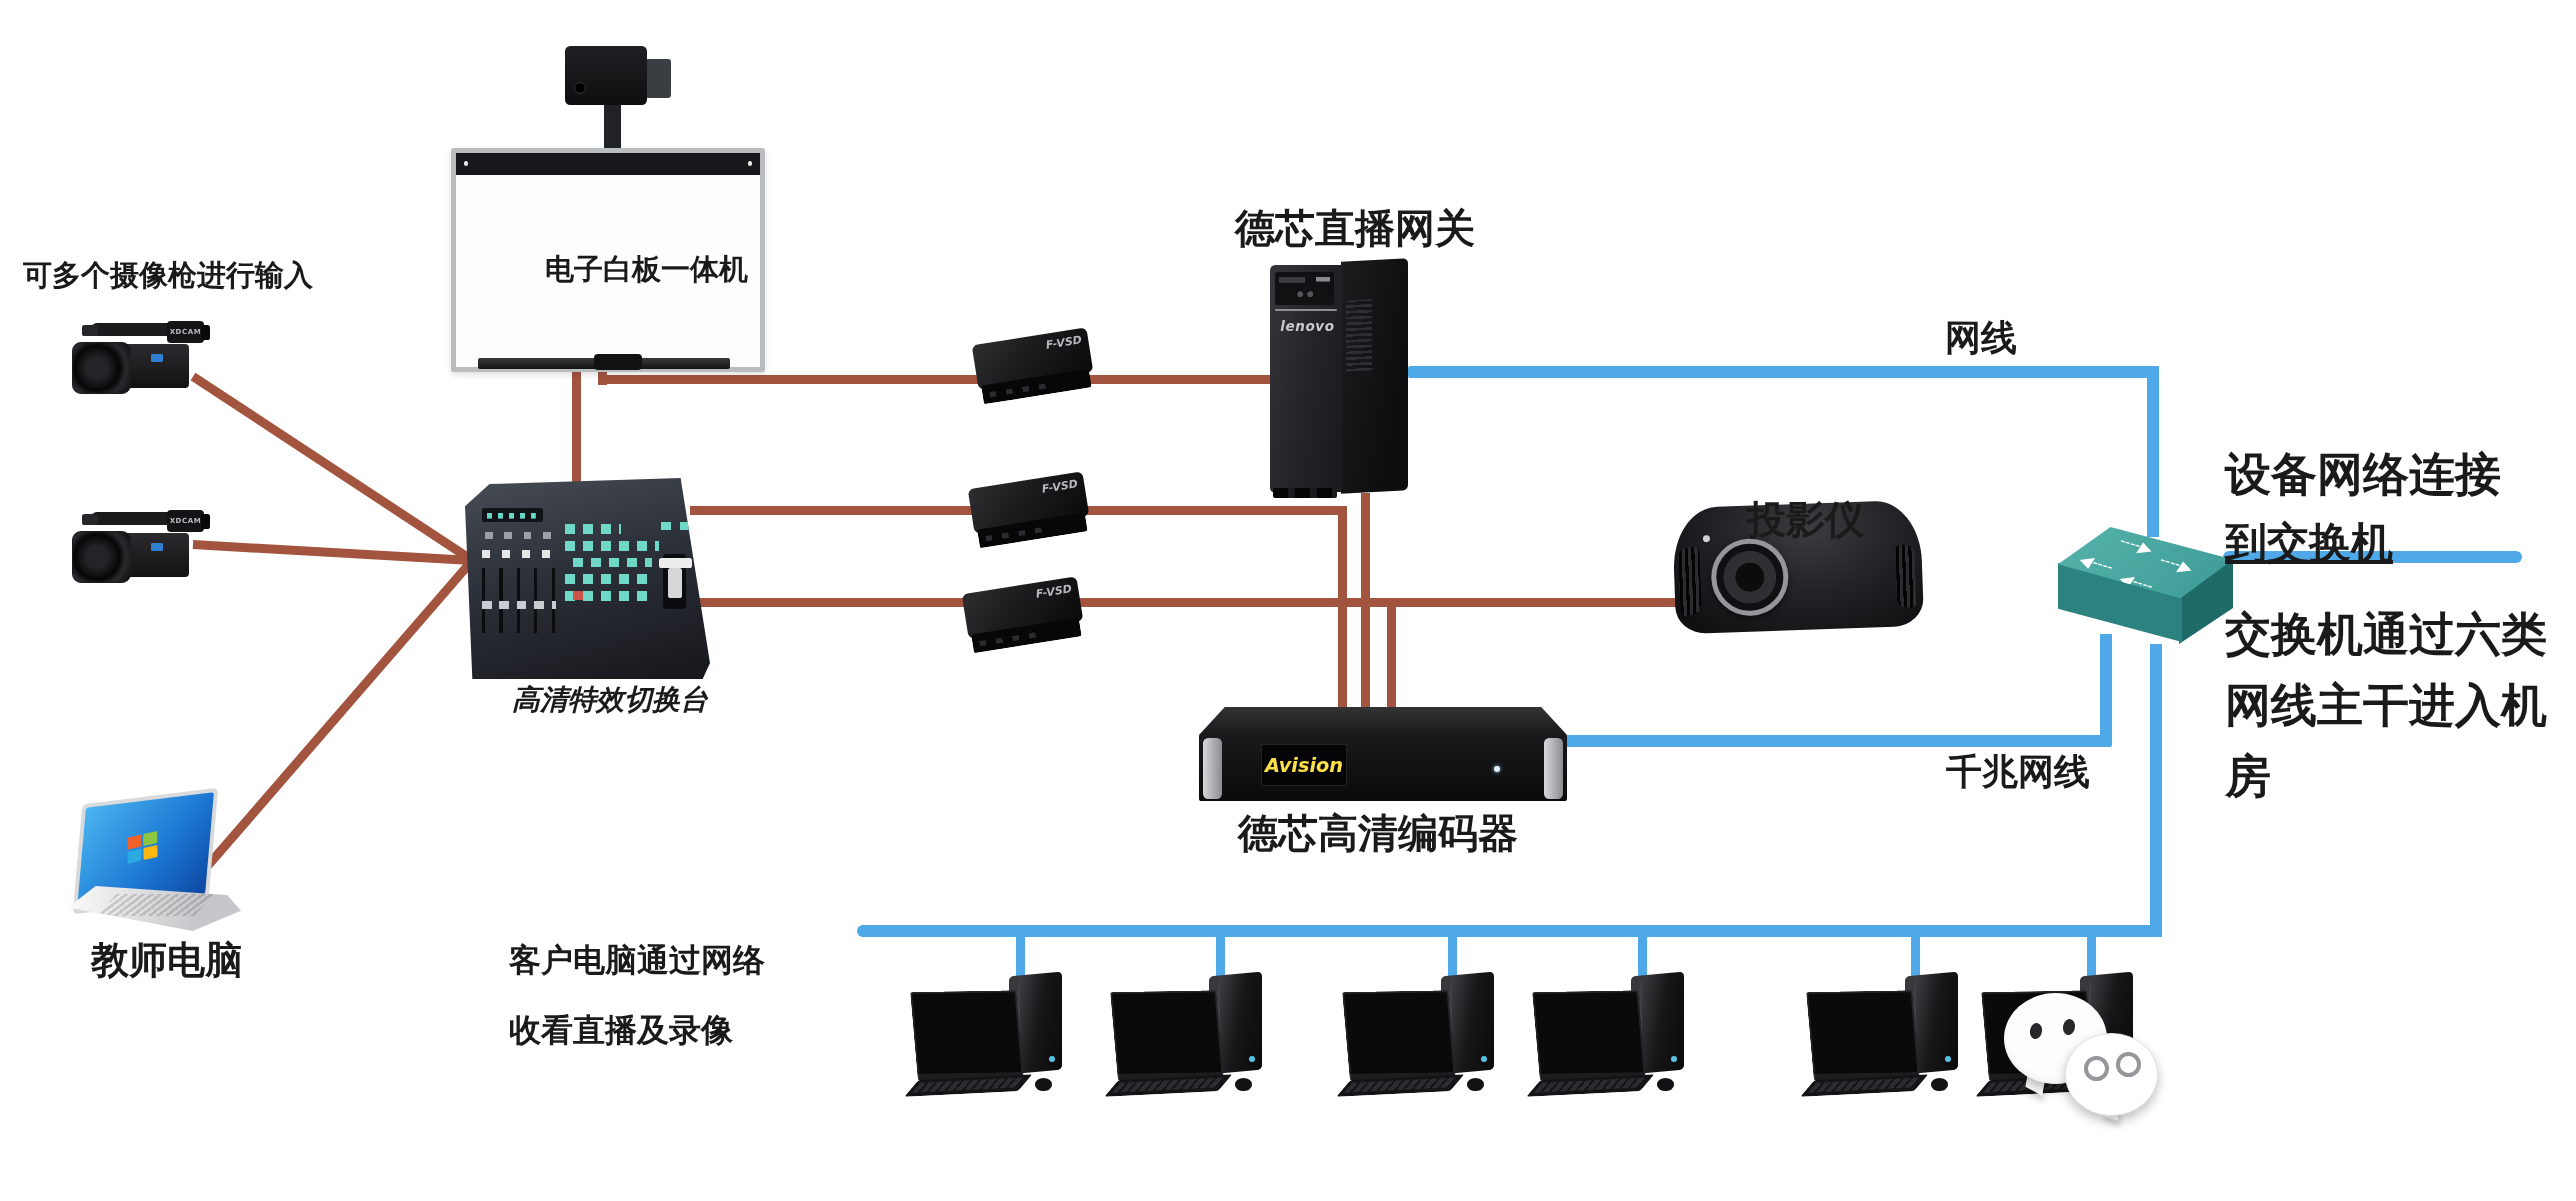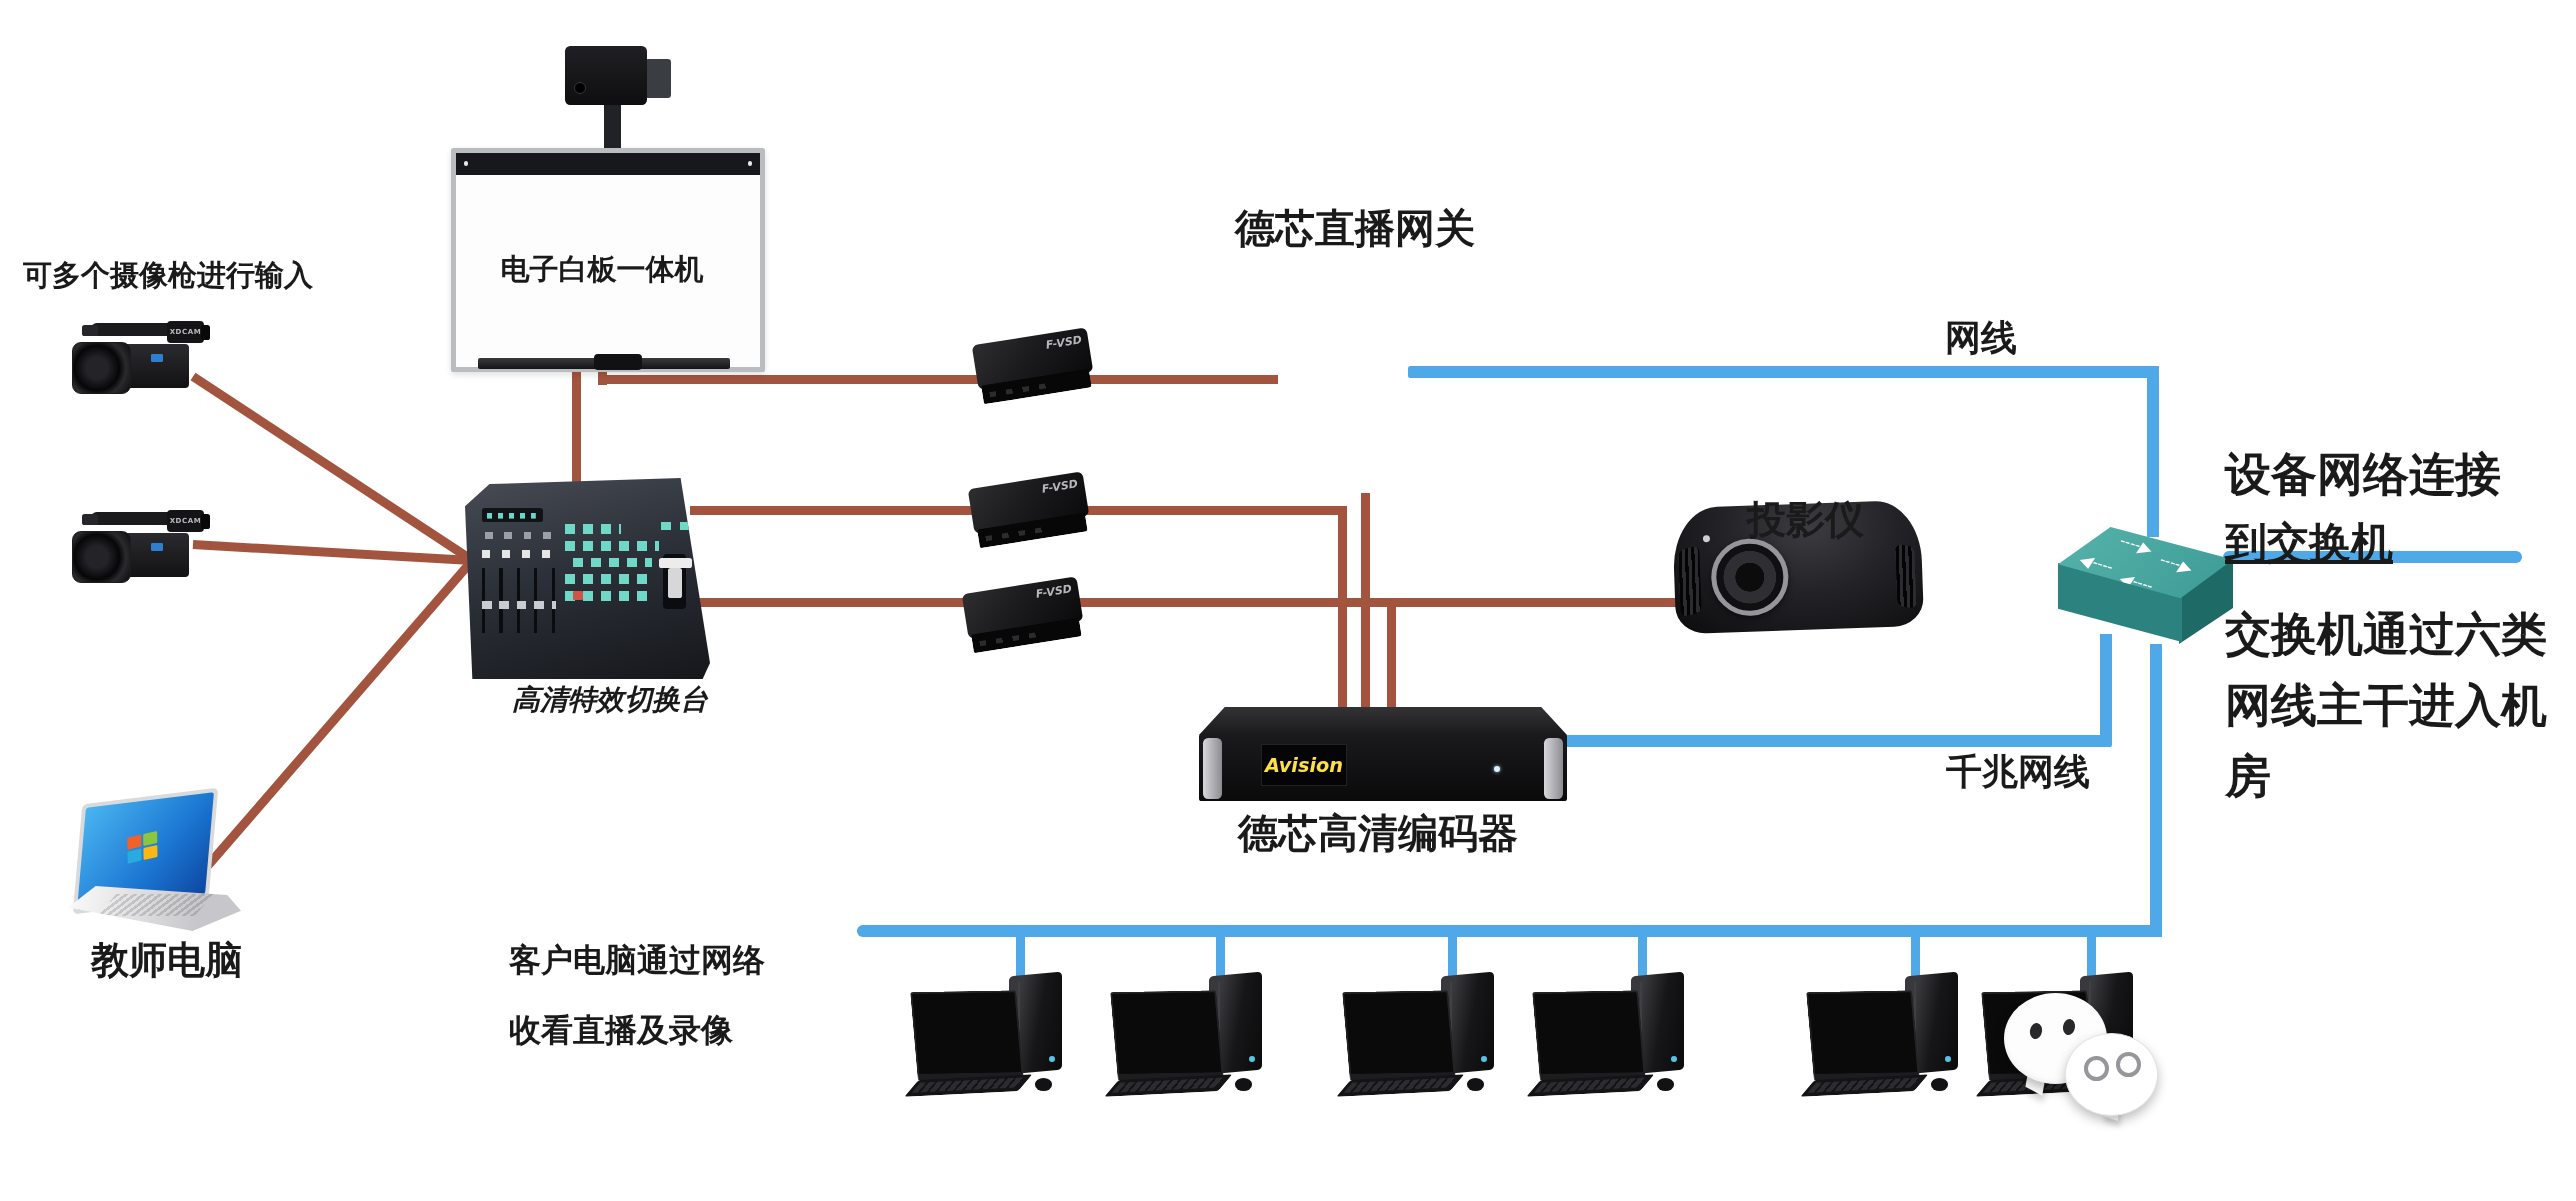--- a/index.html
+++ b/index.html
@@ -190,21 +190,21 @@
   <div class="wb-cam">
     <div class="wb-cam-lens"></div>
   </div>
   <div class="wb-cam-arm"></div>
   <div class="wb-cam-stem"></div>
   <div class="wb-frame">
     <div class="wb-topbar">
       <div class="wb-dot" style="left:7.7px;"></div>
       <div class="wb-dot" style="right:7.7px;"></div>
     </div>
-    <div class="lbl" style="left:0;top:97px;width:292px;text-align:center;font-size:29px;">电子白板一体机</div>
+    <div class="lbl" style="left:0;top:97px;width:292px;text-align:right;font-size:29px;">电子白板一体机</div>
   </div>
   <div class="wb-tray"></div>
   <div class="wb-tray-knob"></div>
 
   <div class="sw-body">
     <div class="sw-el sw-display"></div>
     <div class="sw-el sw-knobs"></div>
     <div class="sw-el sw-whitebtns"></div>
     <div class="sw-el sw-sliders"></div>
     <div class="sw-el sw-grid">
@@ -235,20 +235,30 @@
     <div class="cv-front"></div>
   </div>
   <div class="conv" style="left:966px;top:585px;">
     <div class="cv-top">
         <span class="cv-logo">F-VSD</span>
       </div>
     <div class="cv-front"></div>
   </div>
 
   <div class="lbl" style="left:1235px;top:201px;font-size:40px;">德芯直播网关</div>
+  <div class="gw">
+    <div class="gw-side"></div>
+    <div class="gw-front">
+      <div class="gw-io"></div>
+      <div class="gw-seam"></div>
+      <div class="gw-logo">lenovo</div>
+      <div class="gw-feet"></div>
+    </div>
+    <div class="gw-vent"></div>
+  </div>
 
   <div class="lbl" style="left:1747px;top:454px;font-size:39px;margin-top:39px;">投影仪</div>
   <div class="proj">
     <div class="proj-body"></div>
     <div class="proj-vl"></div>
     <div class="proj-vr"></div>
     <div class="proj-lens"></div>
     <div class="proj-dot"></div>
   </div>
 

